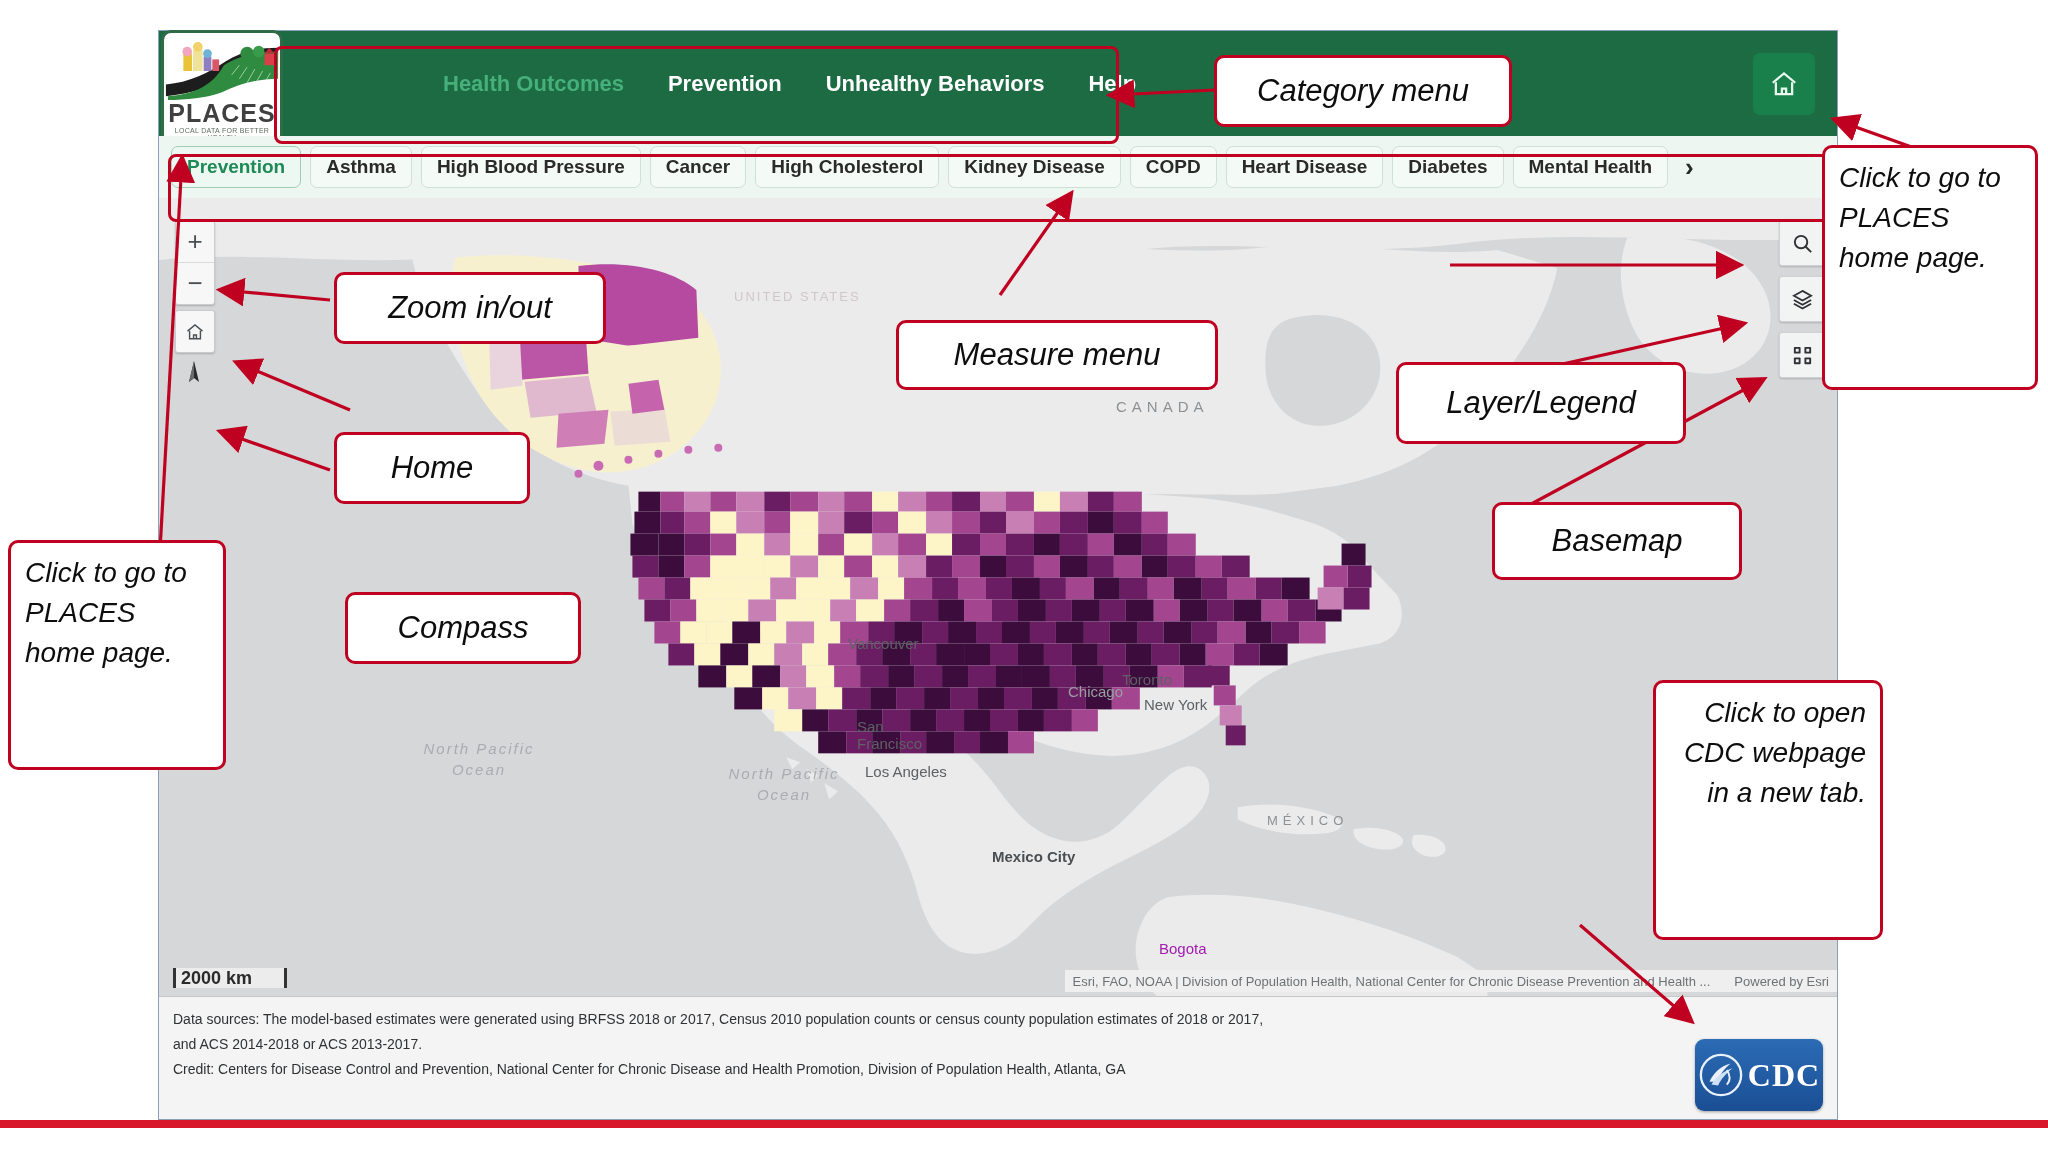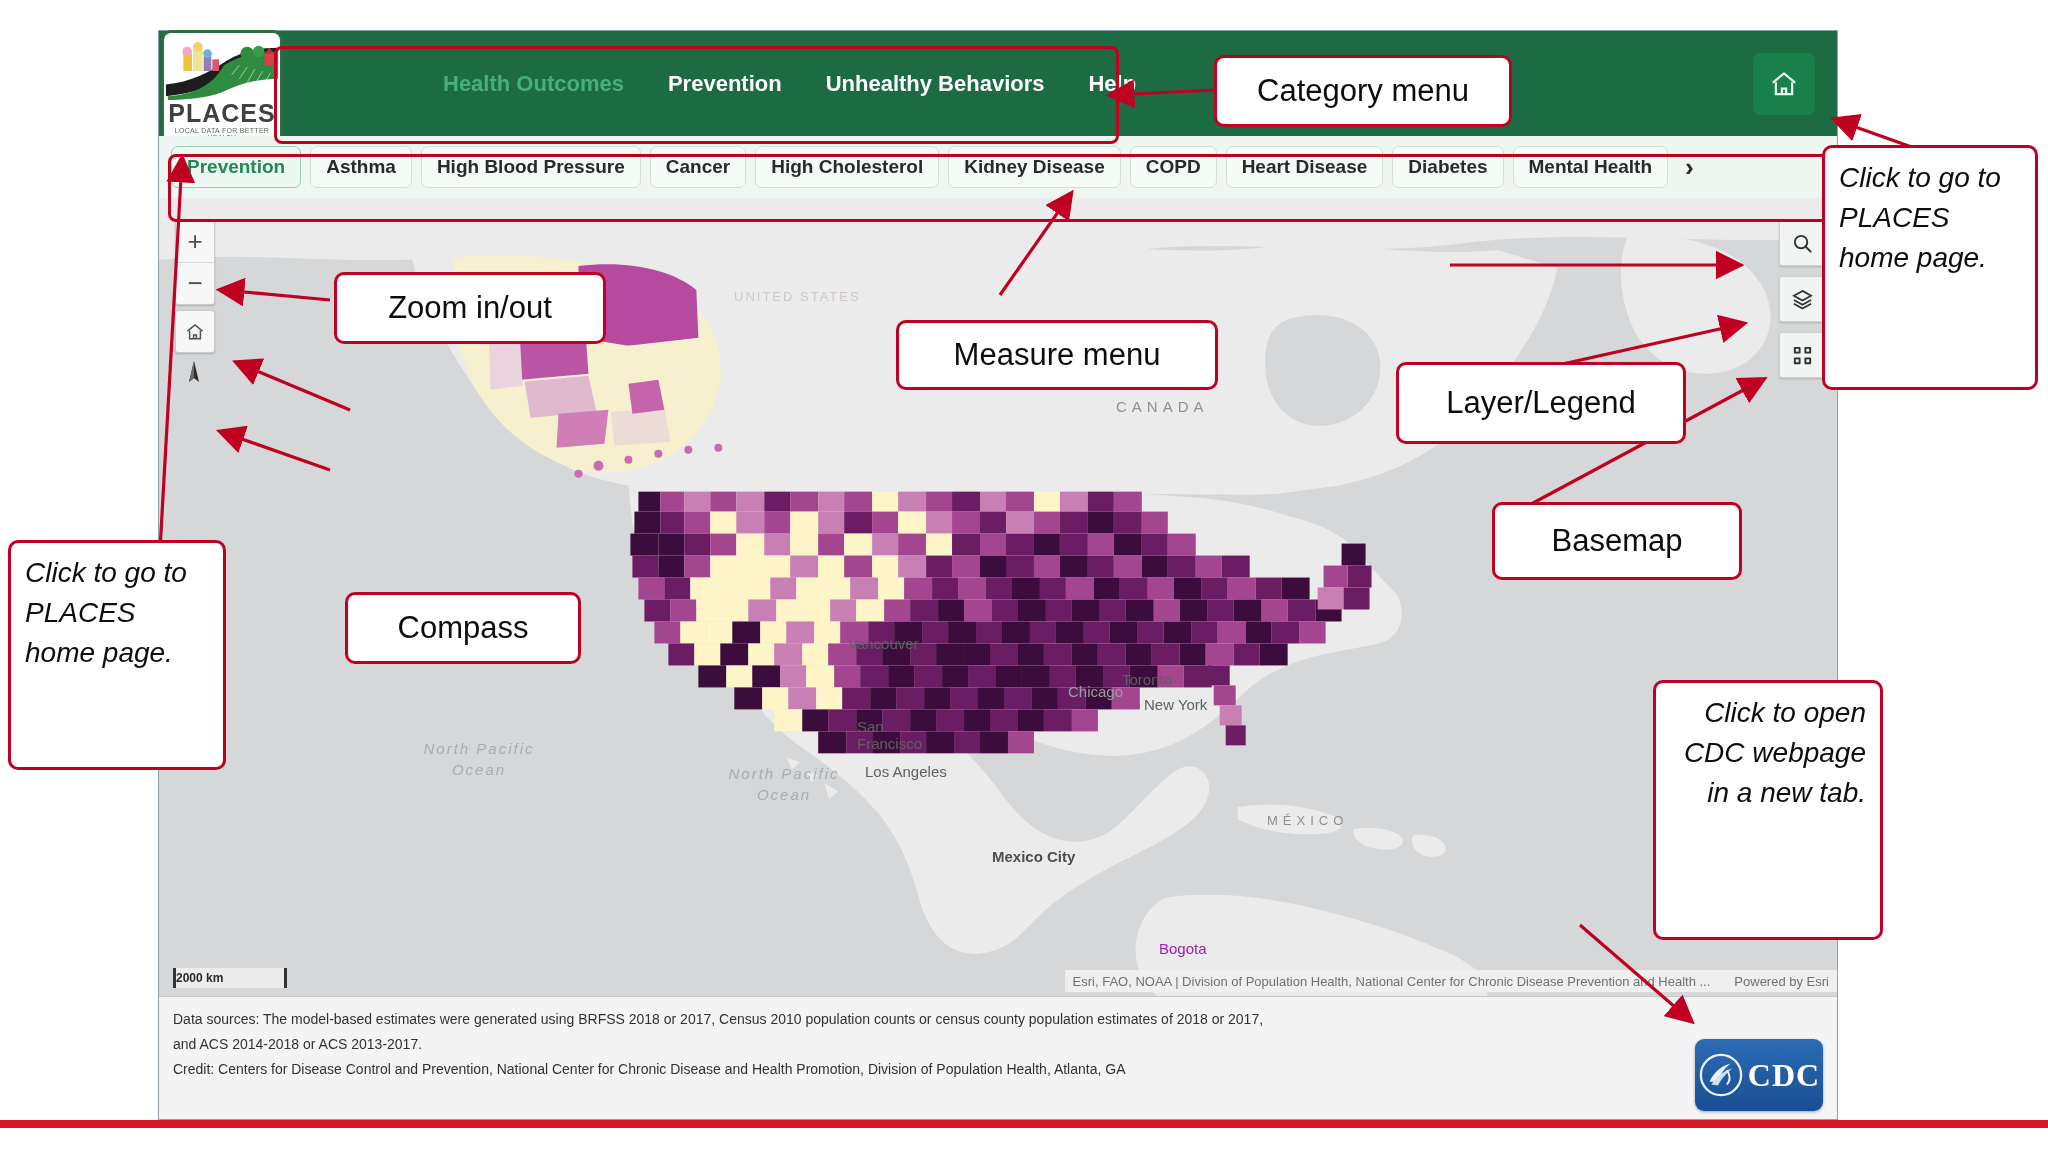--- a/index.html
+++ b/index.html
@@ -73,21 +73,21 @@
 
   #right-stack{position:absolute;right:14px;top:22px;width:44px;}
   .rbtn{width:44px;height:44px;background:#f2f3f3;border:1px solid #cfd1d2;
       border-radius:3px;display:flex;align-items:center;justify-content:center;
       margin-bottom:10px;cursor:pointer;box-shadow:0 1px 2px rgba(0,0,0,.18);}
 
   
   #scalebar{position:absolute;left:14px;bottom:10px;height:20px;width:108px;
      border-left:3px solid #333;border-right:3px solid #333;background:#ececec;
      display:flex;align-items:center;}
-  #scalebar span{font-size:12px;color:#2a2a2a;font-weight:bold;}
+  #scalebar span{font-size:18px;color:#2a2a2a;padding-left:5px;font-weight:bold;}
   #attrib{position:absolute;right:0;bottom:6px;height:22px;background:#efefef;
      display:flex;align-items:center;gap:24px;padding:0 8px;font-size:13px;
      color:#6e7274;white-space:nowrap;}
 
   
   #footer{position:absolute;left:0;bottom:0;width:100%;height:123px;
       background:#f4f4f4;border-top:1px solid #c6c8c9;box-sizing:border-box;
       padding:10px 14px;}
   .foot-line{font-size:14px;color:#2f3234;line-height:25px;}
 
@@ -95,21 +95,21 @@
       background:linear-gradient(180deg,#2b6cb5,#1a4e94);border-radius:9px;
       display:flex;align-items:center;justify-content:center;gap:4px;
       box-shadow:0 1px 3px rgba(0,0,0,.35);cursor:pointer;}
   #cdc-text{color:#fff;font-size:32px;font-weight:bold;letter-spacing:1px;
       font-family:Liberation Serif, serif;text-align:center;}
 
   
   #annot{position:absolute;inset:0;pointer-events:none;}
   .callout{position:absolute;background:#ffffff;border:3px solid #c00020;
       border-radius:10px;display:flex;align-items:center;justify-content:center;
-      text-align:center;box-sizing:border-box;color:#0d0d0d;}
+      text-align:center;box-sizing:border-box;color:#0d0d0d;font-style:italic;}
   .callout.plain{font-size:31px;padding:4px 14px;}
   .callout.note{font-style:italic;font-size:28px;line-height:40px;padding:10px 14px;
       text-align:left;align-items:flex-start;justify-content:flex-start;}
   .hl-box{position:absolute;border:3px solid #c00020;border-radius:8px;
       box-sizing:border-box;}
   #bottom-rule{position:absolute;left:0;bottom:24px;width:100%;height:8px;
       background:#d8182a;}
   .squig{border-bottom:3px wavy #c00020;}
 </style>
 </head>
@@ -606,20 +606,21 @@
     </g>
   </svg>
 
   <div class="hl-box" style="left:274px;top:46px;width:845px;height:98px;"></div>
   <div class="hl-box" style="left:168px;top:154px;width:1665px;height:68px;"></div>
 
   <div class="callout plain" style="left:1214px;top:55px;width:298px;height:72px;">Category menu</div>
   <div class="callout plain" style="left:896px;top:320px;width:322px;height:70px;">Measure menu</div>
 
   <div class="callout plain" style="left:334px;top:272px;width:272px;height:72px;">Zoom in/out</div>
+  <div class="callout plain" style="left:334px;top:432px;width:196px;height:72px;">Home</div>
   <div class="callout plain" style="left:345px;top:592px;width:236px;height:72px;">Compass</div>
 
   <div class="callout plain" style="left:1396px;top:362px;width:290px;height:82px;">Layer/Legend</div>
   <div class="callout plain" style="left:1492px;top:502px;width:250px;height:78px;">
     <span class="squig">Basemap</span>
   </div>
 
   <div class="callout note" style="left:8px;top:540px;width:218px;height:230px;">Click to go to PLACES home page.</div>
   <div class="callout note" style="left:1822px;top:145px;width:216px;height:245px;">Click to go to PLACES home page.</div>
   <div class="callout note" style="left:1653px;top:680px;width:230px;height:260px;text-align:right;">Click to open CDC webpage in a new tab.</div>

